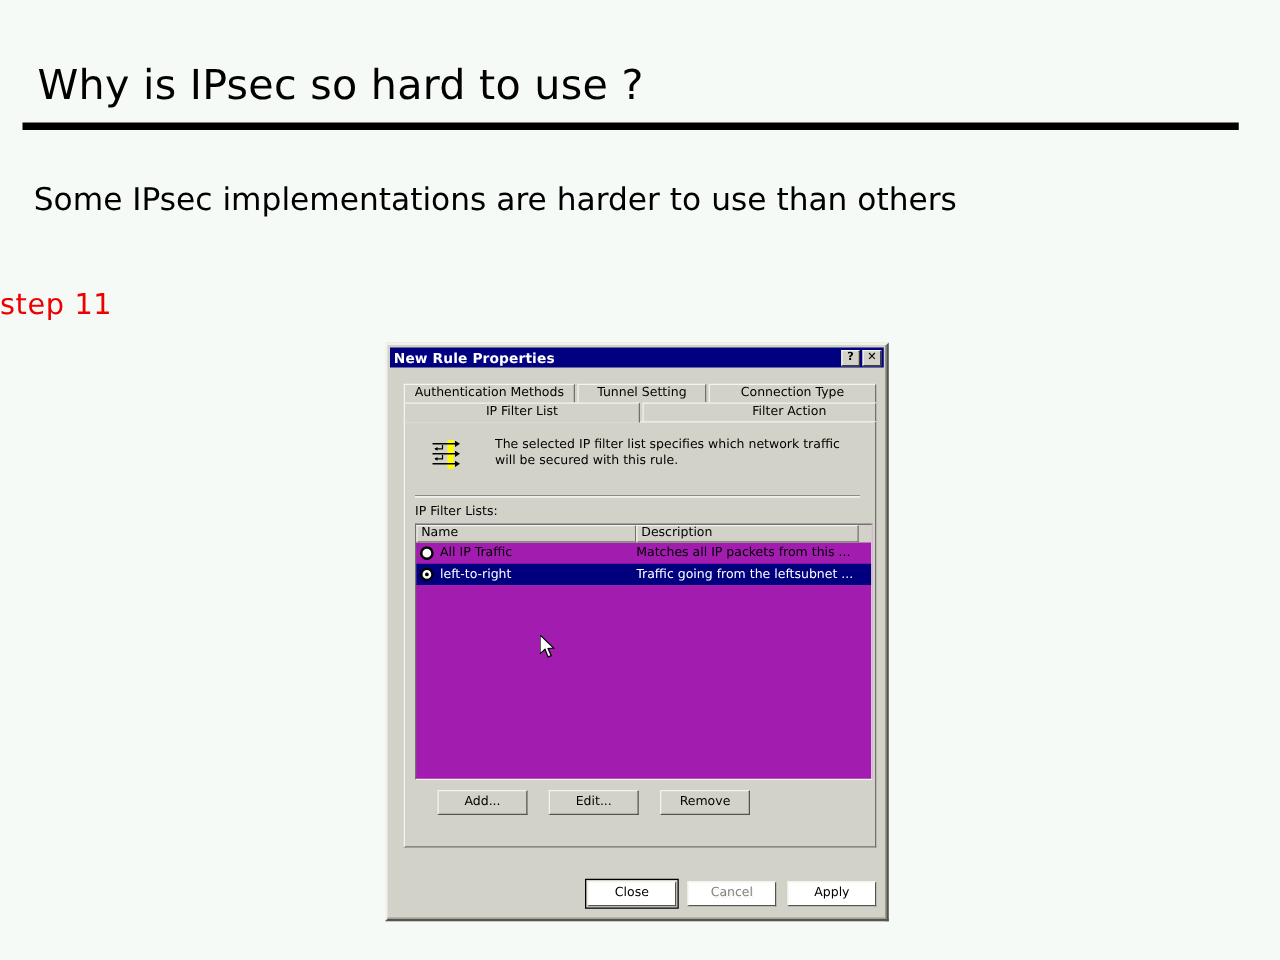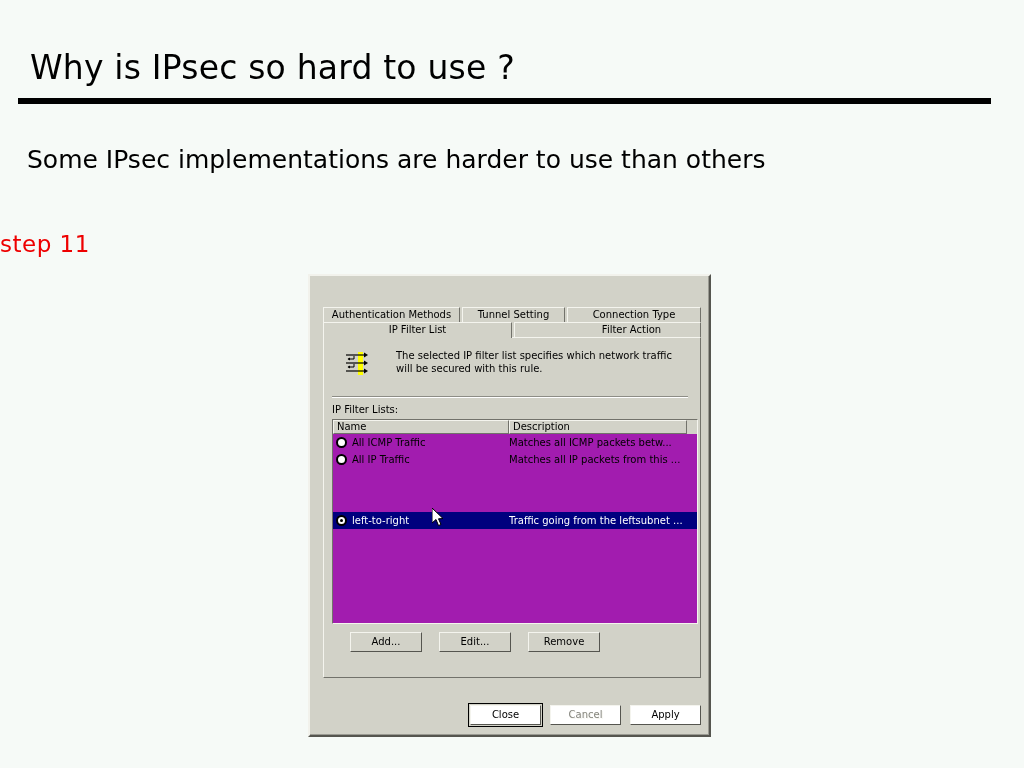--- a/index.html
+++ b/index.html
@@ -249,21 +249,20 @@
     display: flex;
     align-items: center;
     height: 17px;
     font-size: 10px;
     color: #000;
     padding-left: 3px;
   }
   .lv-row.selected {
     background: #00007e;
     color: #ffffff;
-    margin-top: 44px;
   }
   .lv-cell-name {
     width: 173px;
     display: flex;
     align-items: center;
     white-space: nowrap;
     overflow: hidden;
   }
   .lv-cell-desc {
     width: 178px;
@@ -369,20 +368,27 @@
 <body>
 
 <div class="slide-title">Why is IPsec so hard to use ?</div>
 <div class="title-rule"></div>
 <div class="slide-subtitle">Some IPsec implementations are harder to use than others</div>
 <div class="step-label">step 11</div>
 
 <div class="dialog">
   <div class="dlg-inner-hl"></div>
 
+  <div class="titlebar">
+    <span class="titlebar-text">New Rule Properties</span>
+    <span class="titlebar-buttons">
+      <span class="tb-btn">?</span>
+      <span class="tb-btn">✕</span>
+    </span>
+  </div>
 
   <div class="tabstrip">
     <div class="tab row1" style="left:0px; width:137px;">
       <span>Authentication Methods</span>
     </div>
     <div class="tab row1" style="left:139px; width:103px;">
       <span>Tunnel Setting</span>
     </div>
     <div class="tab row1" style="left:244px; width:134px;">
       <span>Connection Type</span>
@@ -428,27 +434,20 @@
     <div class="groove"></div>
 
     <div class="lists-label">IP Filter Lists:</div>
 
     <div class="listbox">
       <div class="lv-head">
         <div class="lv-head-cell col-name">Name</div>
         <div class="lv-head-cell col-desc">Description</div>
       </div>
 
-      <div class="lv-row">
-        <div class="lv-cell-name">
-          <span class="radio"></span>
-          <span>All ICMP Traffic</span>
-        </div>
-        <div class="lv-cell-desc">Matches all ICMP packets betw...</div>
-      </div>
 
       <div class="lv-row">
         <div class="lv-cell-name">
           <span class="radio"></span>
           <span>All IP Traffic</span>
         </div>
         <div class="lv-cell-desc">Matches all IP packets from this ...</div>
       </div>
 
       <div class="lv-row selected">

